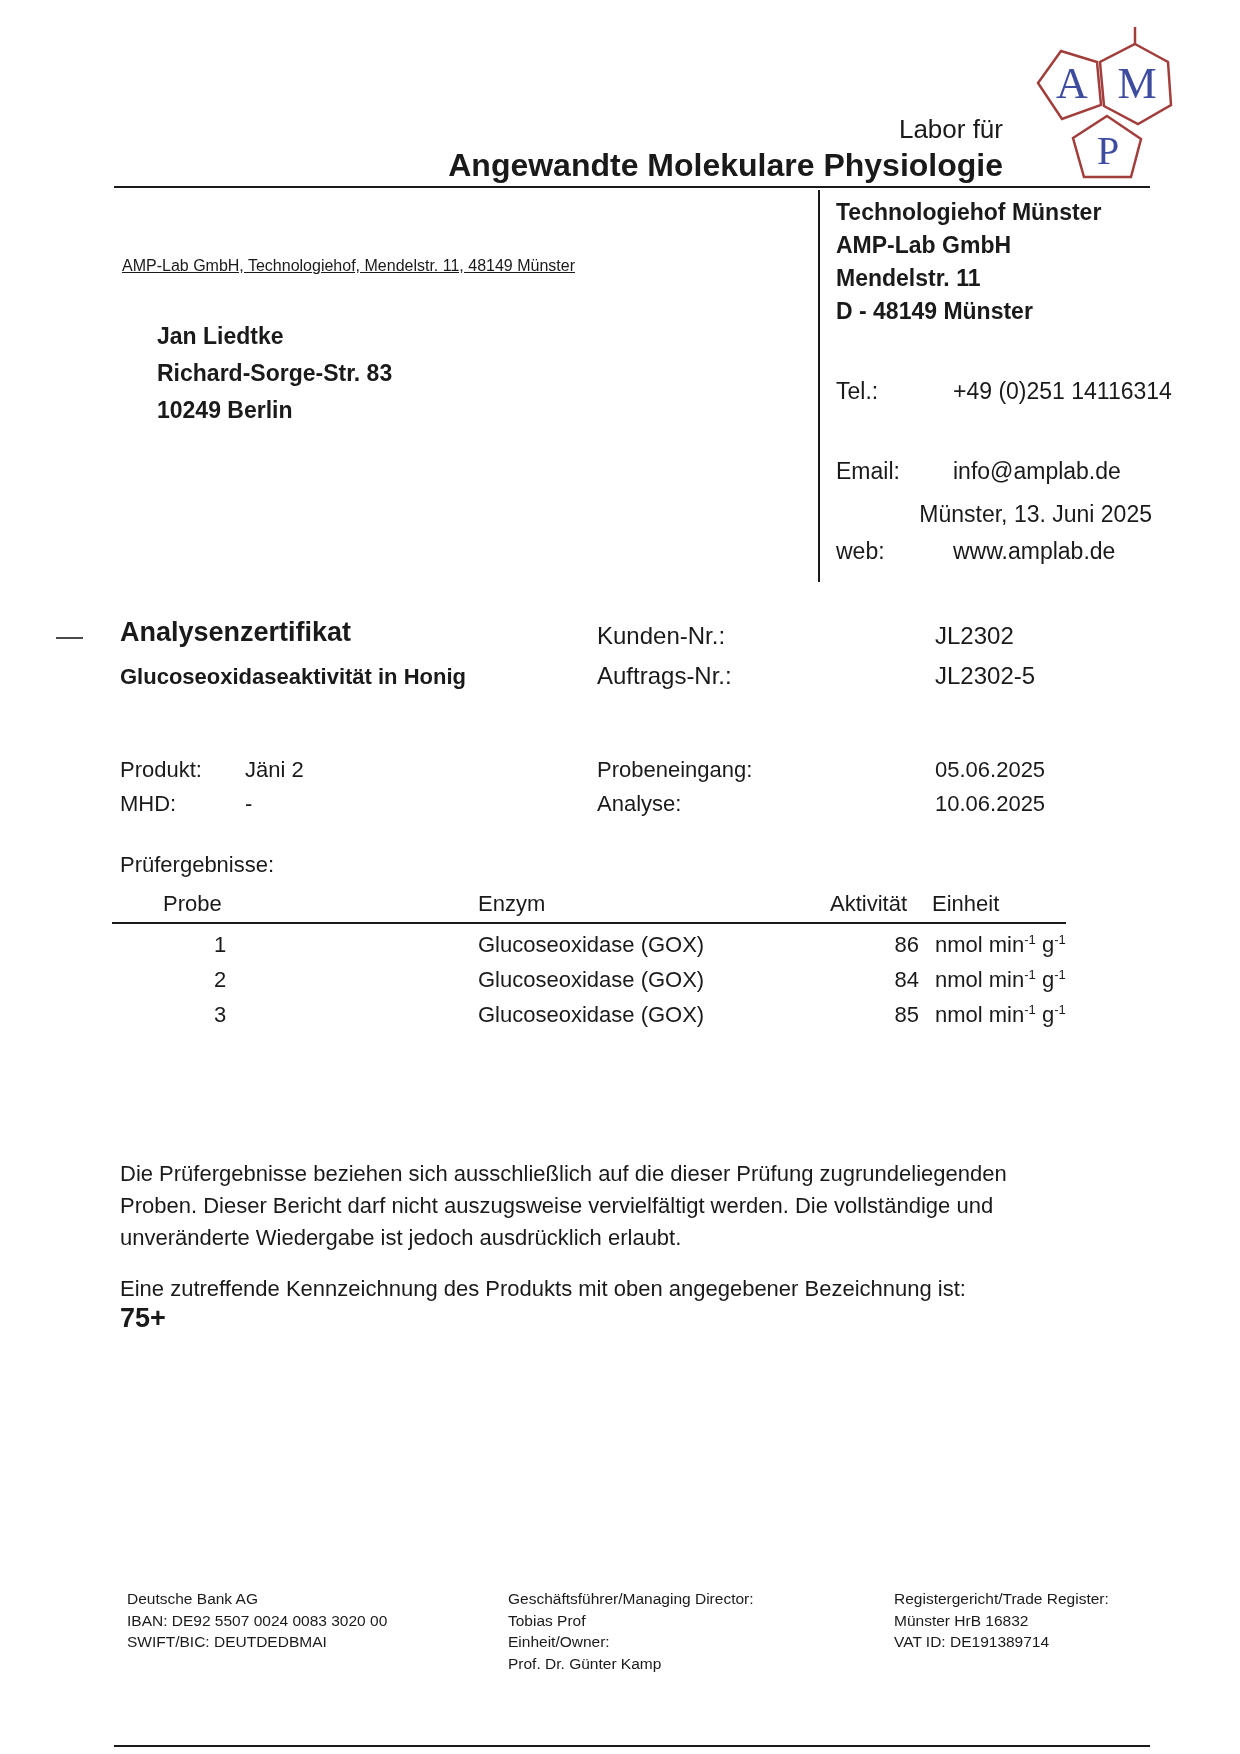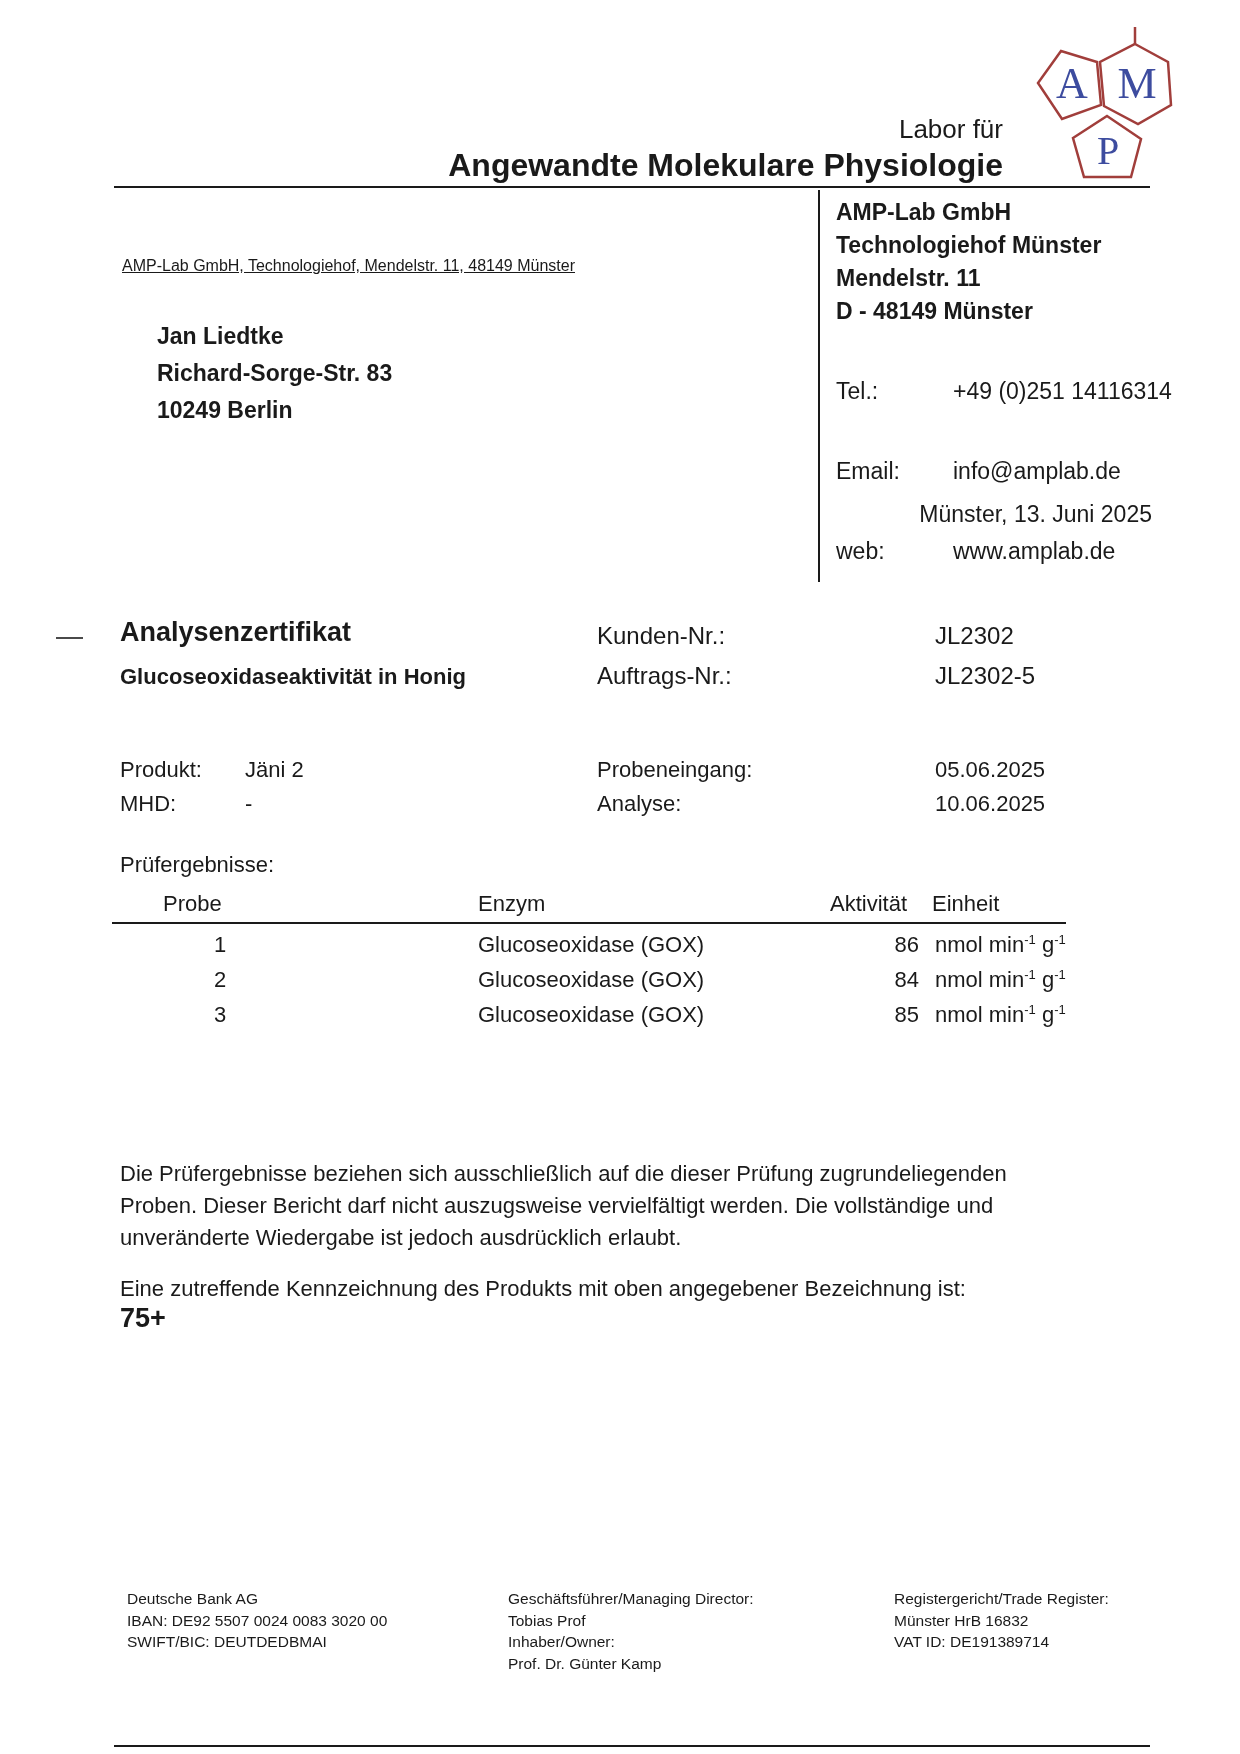--- a/index.html
+++ b/index.html
@@ -71,22 +71,22 @@
       <text x="101" y="71" font-size="44" fill="#3d4c9f">M</text>
       <text x="72" y="137" font-size="40" fill="#3d4c9f">P</text>
     </g>
   </svg>
 
   <div class="abs labor">Labor für</div>
   <div class="abs title">Angewandte Molekulare Physiologie</div>
   <div class="abs rule-top"></div>
 
   <div class="abs company">
+    <div class="b">Technologiehof Münster</div>
     <div class="b">AMP-Lab GmbH</div>
-    <div class="b">Technologiehof Münster</div>
     <div class="b">Mendelstr. 11</div>
     <div class="b">D - 48149 Münster</div>
     <div class="contact">
       <span class="cl">Tel.:</span>
       <span>+49 (0)251 14116314</span>
     </div>
     <div class="contact">
       <span class="cl">Email:</span>
       <span>info@amplab.de</span>
     </div>
@@ -152,21 +152,21 @@
   <div class="abs label-value">75+</div>
 
   <div class="abs fcol fc1">
     <div>Deutsche Bank AG</div>
     <div>IBAN: DE92 5507 0024 0083 3020 00</div>
     <div>SWIFT/BIC: DEUTDEDBMAI</div>
   </div>
   <div class="abs fcol fc2">
     <div>Geschäftsführer/Managing Director:</div>
     <div>Tobias Prof</div>
-    <div>Inhaber/Owner:</div>
+    <div>Einheit/Owner:</div>
     <div>Prof. Dr. Günter Kamp</div>
   </div>
   <div class="abs fcol fc3">
     <div>Registergericht/Trade Register:</div>
     <div>Münster HrB 16832</div>
     <div>VAT ID: DE191389714</div>
   </div>
 
   <div class="abs rule-bottom"></div>
 

